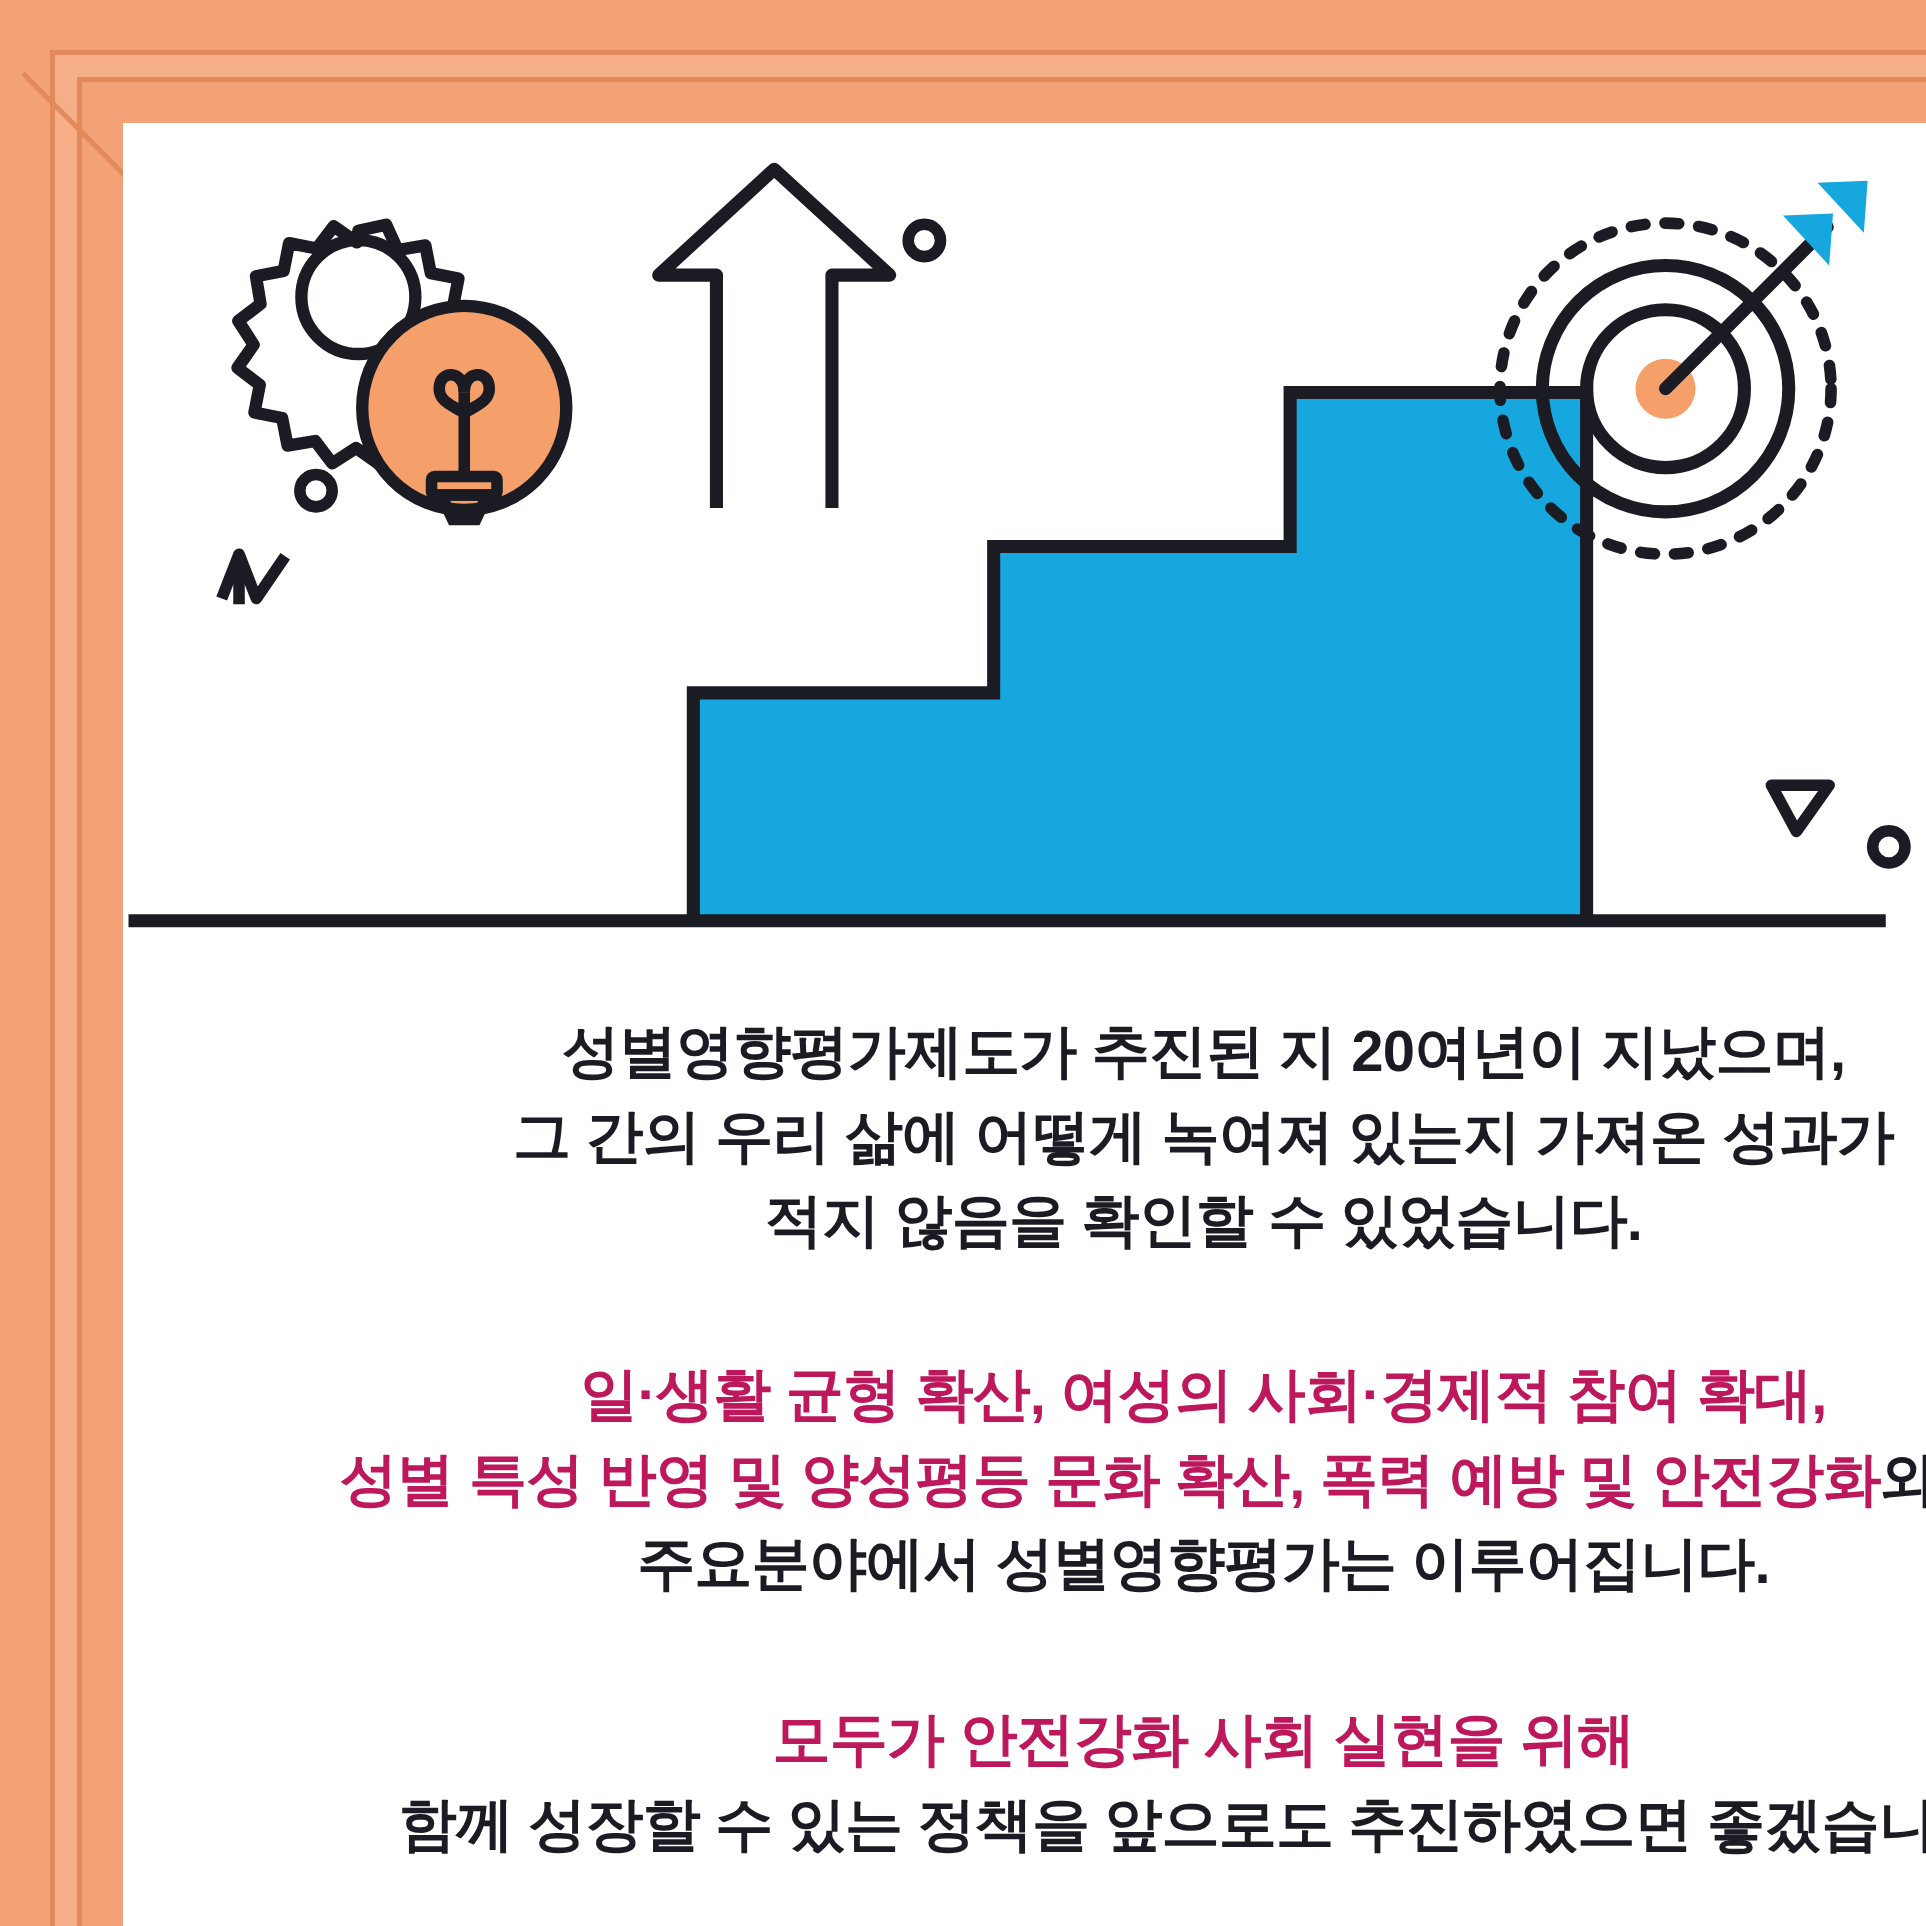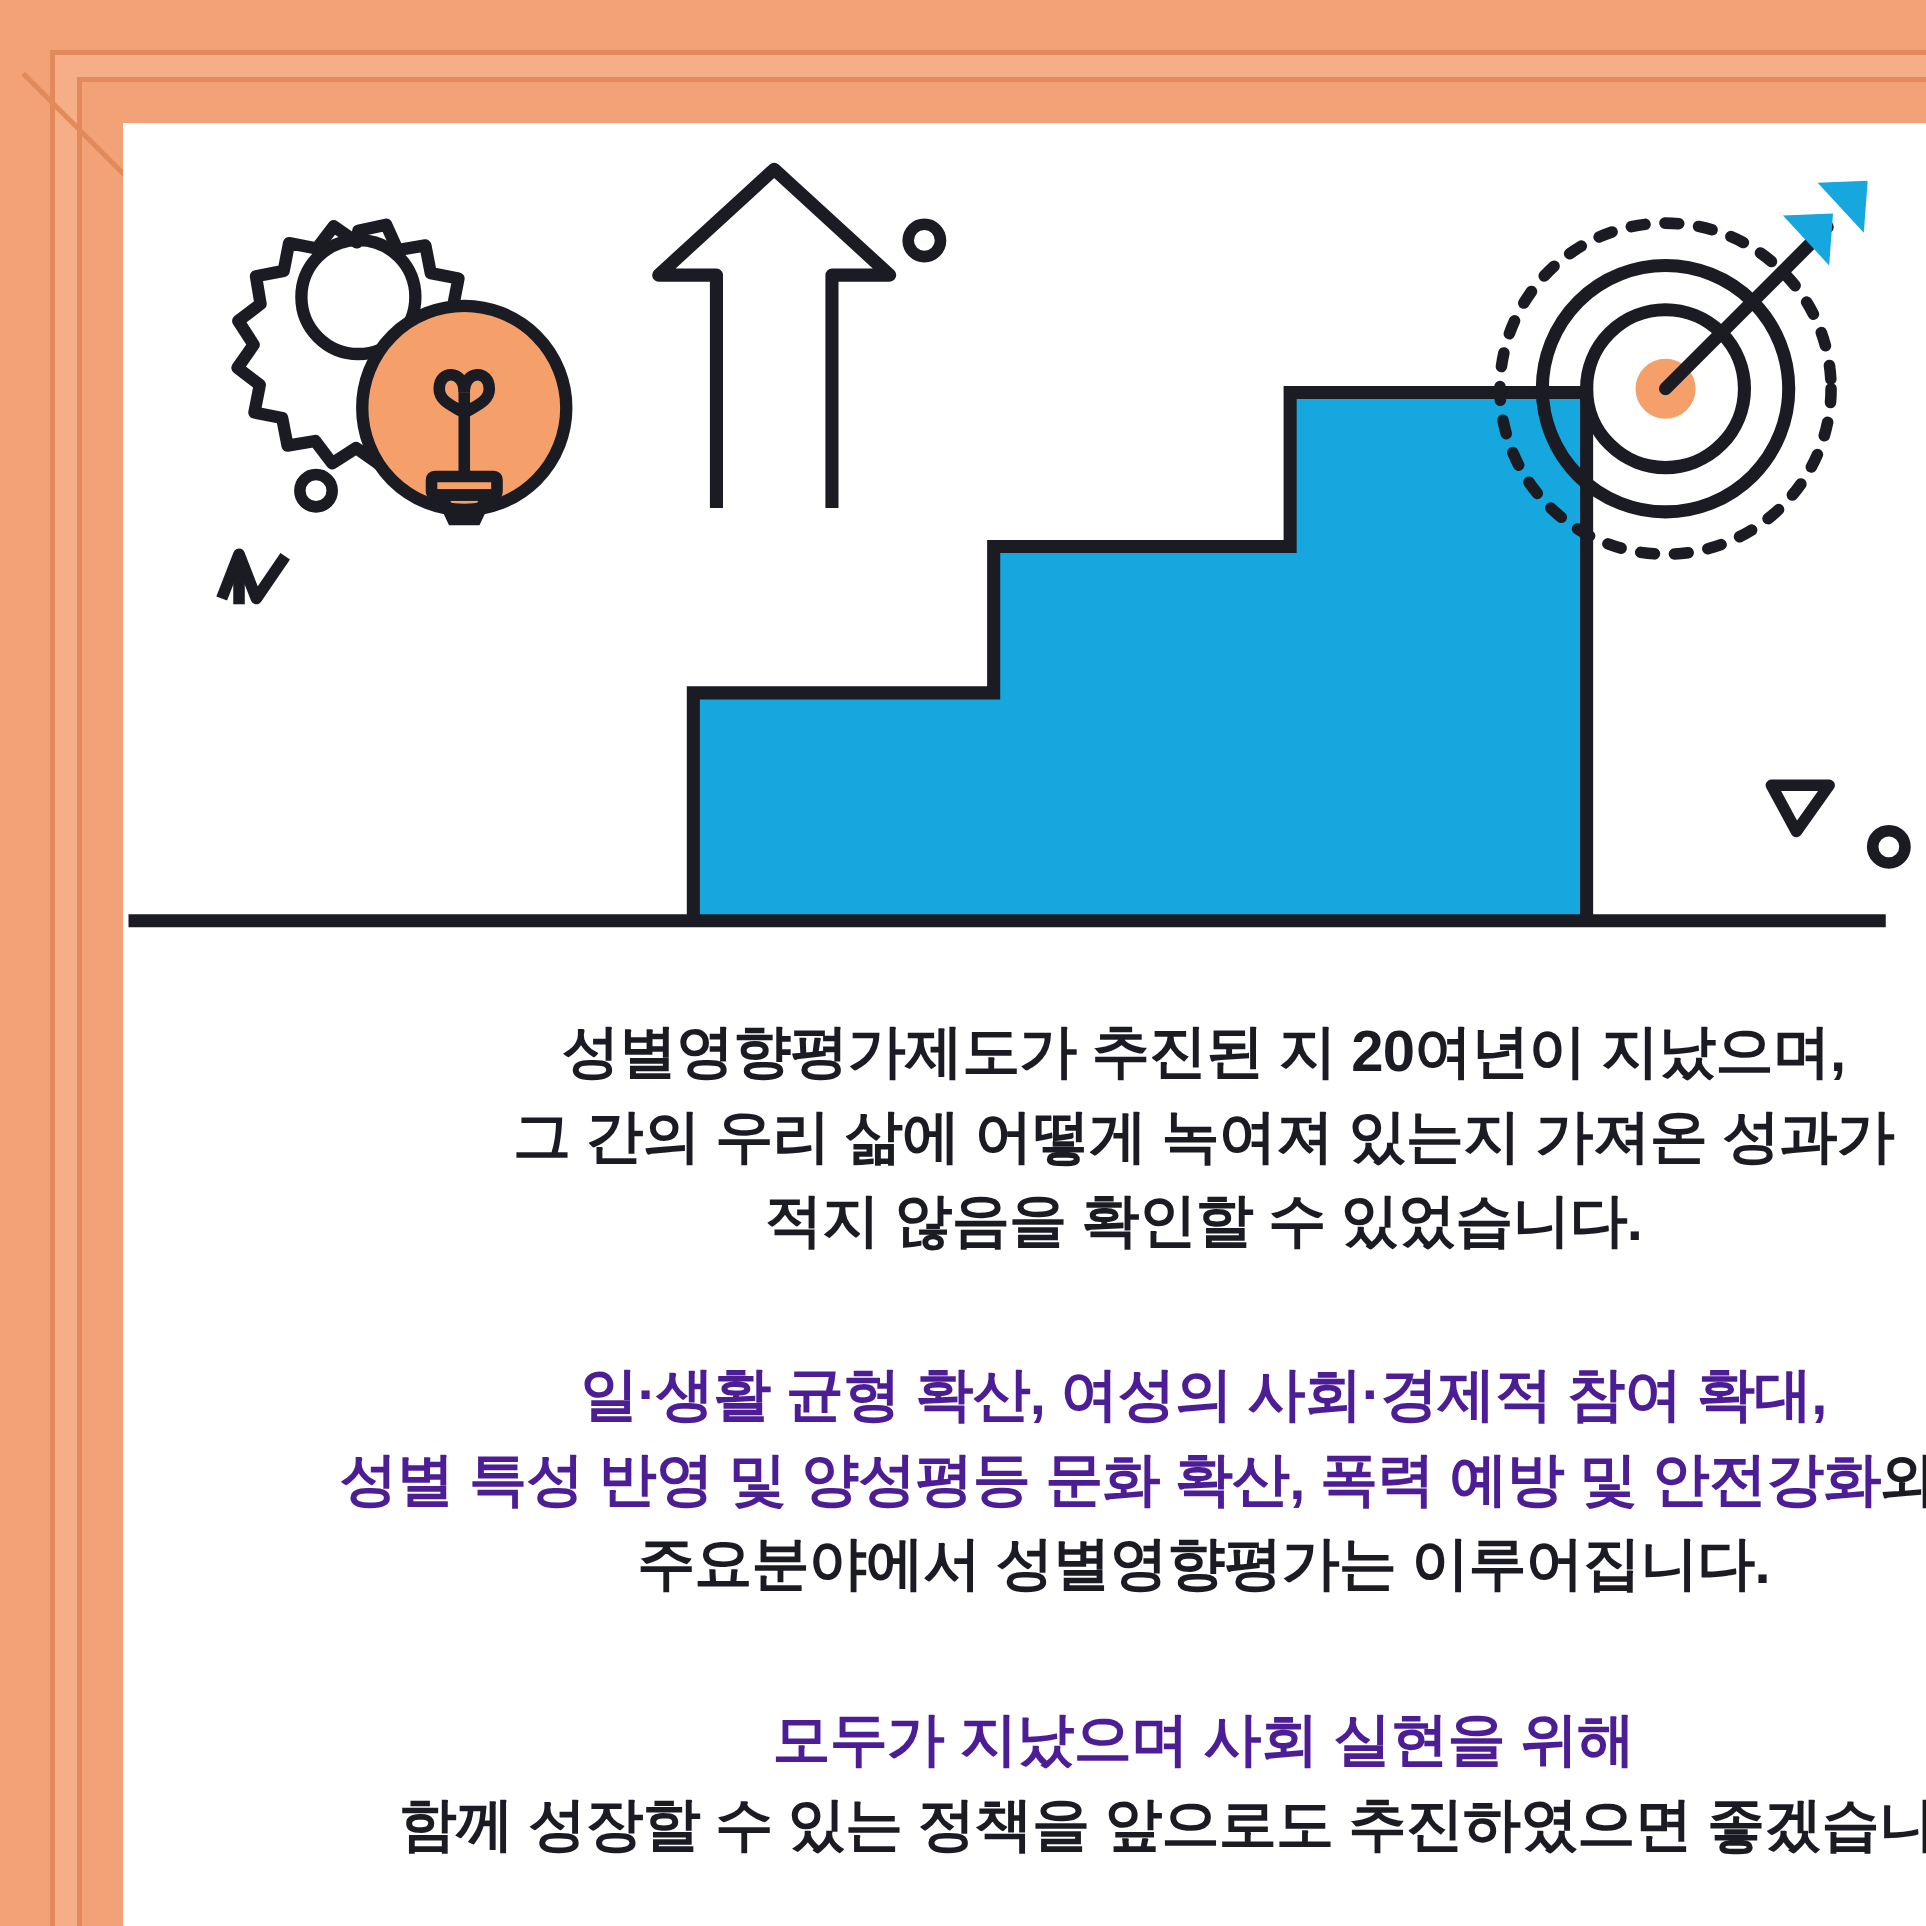--- a/index.html
+++ b/index.html
@@ -90,21 +90,21 @@
     padding: 0;
     color: #1b1b23;
     font-weight: bold;
     font-size: 58px;
     line-height: 1.46;
     letter-spacing: -0.8px;
   }
   .para.p1 { margin-top: 0px; }
   .para.p2 { margin-top: 89px; }
   .para.p3 { margin-top: 91px; }
-  .hl { color: #4c1d95; }
+  .hl { color: #be185d; }
   .line { display: block; white-space: nowrap; }
 </style>
 </head>
 <body>
 
 <div class="card">
   <div class="frame-outer"></div>
   <div class="frame-bevel"></div>
   <div class="frame-bevel2"></div>
   <div class="miter tl"></div>
@@ -187,21 +187,21 @@
           <span class="hl">일·생활 균형 확산, 여성의 사회·경제적 참여 확대,</span>
         </span>
         <span class="line">
           <span class="hl">성별 특성 반영 및 양성평등 문화 확산, 폭력 예방 및 안전강화</span><span>와 같은</span>
         </span>
         <span class="line">주요분야에서 성별영향평가는 이루어집니다.</span>
       </p>
 
       <p class="para p3">
         <span class="line">
-          <span class="hl">모두가 지났으며 사회 실현을 위해</span>
+          <span class="hl">모두가 안전강화 사회 실현을 위해</span>
         </span>
         <span class="line">함께 성장할 수 있는 정책을 앞으로도 추진하였으면 좋겠습니다.</span>
       </p>
 
     </div>
   </div>
 </div>
 
 
 </body></html>

